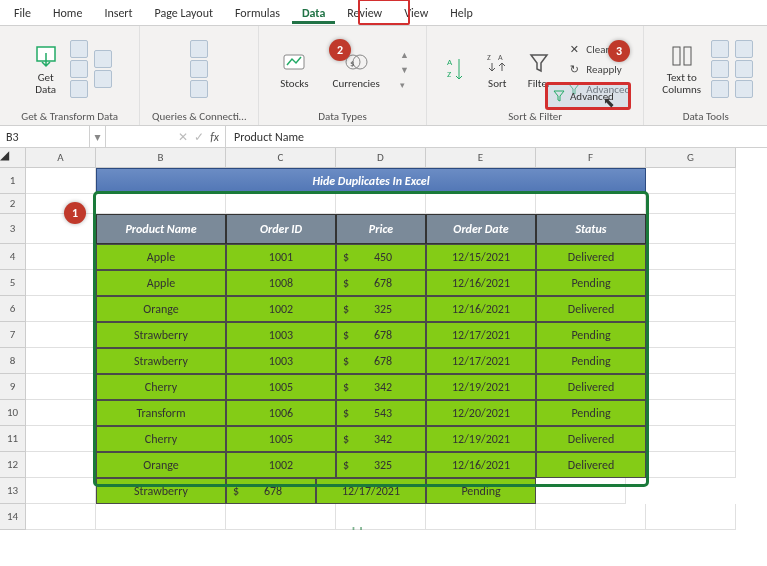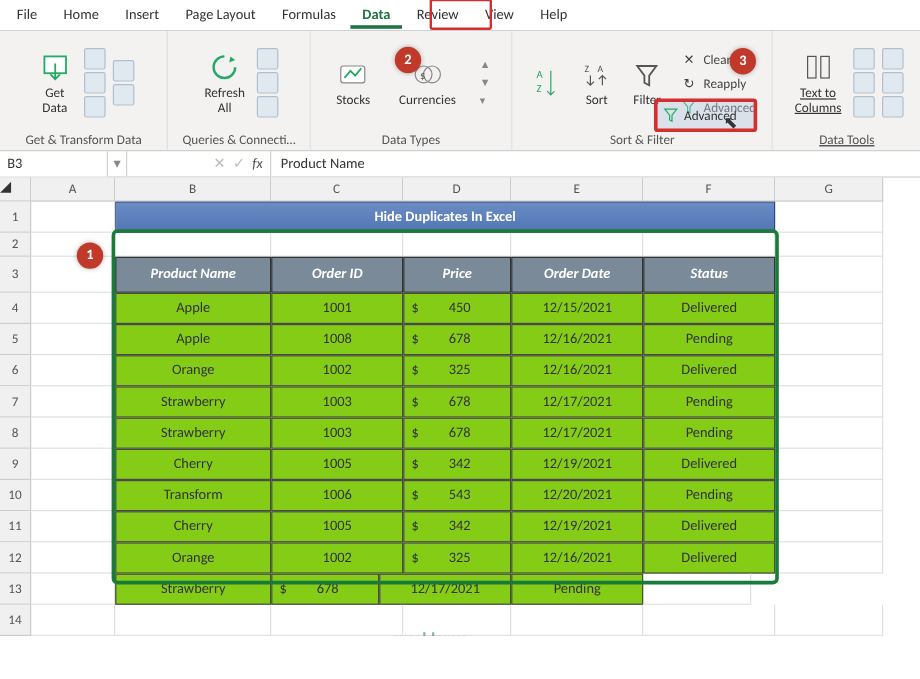--- a/index.html
+++ b/index.html
@@ -48,21 +48,21 @@
   .cB { width: 130px; }
   .cC { width: 110px; }
   .cD { width: 90px; }
   .cE { width: 110px; }
   .cF { width: 110px; }
   .cG { width: 90px; }
 
   .cellrow { display:flex; height:26px; }
   .cell { border-right:1px solid #e0e0e0; border-bottom:1px solid #e0e0e0; display:flex; align-items:center; justify-content:center; font-size:12px; }
 
-  .title-banner { background: linear-gradient(#6b8cc4,#5176b5); color:#fff; font-weight:bold; height:26px; display:flex; align-items:center; justify-content:center; border:1px solid #2c4a80; }
+  .title-banner { background: linear-gradient(#6b8cc4,#5176b5); color:#fff; font-weight:bold; font-style:italic; height:26px; display:flex; align-items:center; justify-content:center; border:1px solid #2c4a80; }
   .tbl-head { background:#7b8a99; color:#fff; font-weight:bold; font-style:italic; border:1px solid #333; height:30px; }
   .tbl-cell { background:#84cc16; border:1px solid #4a4a4a; height:26px; }
   .data-table-wrap { position:absolute; outline:3px solid #1a7a3a; border-radius:2px; }
 
   .price-cell { display:flex; width:100%; }
   .price-cell .dollar { width: 18px; text-align:center; }
   .price-cell .amount { flex:1; text-align:center; padding-right:14px; }
 
   .watermark { position:absolute; left: 280px; bottom: -20px; display:flex; align-items:center; gap:6px; opacity:.55; font-size:11px; color:#1a7a3a; }
   .watermark .logo { width:14px; height:14px; background:#1a7a3a; clip-path: polygon(20% 0,100% 0,80% 100%,0 100%); }
@@ -105,30 +105,20 @@
       <div class="smallstack">
         <div class="iconbox"></div>
         <div class="iconbox"></div>
       </div>
     </div>
     <div class="rgroup-label">Get &amp; Transform Data</div>
   </div>
 
   <div class="rgroup" style="width:120px">
     <div class="rgroup-body">
-      <div class="bigbtn">
-        <div class="ic">
-            <svg width="26" height="26">
-              <path d="M13 4 A9 9 0 1 0 22 13" fill="none" stroke="#2a6" stroke-width="2"></path>
-              <path d="M18 4 L22 7 L17 9 Z" fill="#2a6"></path>
-            </svg>
-          </div>
-        <span style="white-space:pre-line">Refresh
-All</span>
-      </div>
       <div class="smallstack">
         <div class="iconbox"></div>
         <div class="iconbox"></div>
         <div class="iconbox"></div>
       </div>
     </div>
     <div class="rgroup-label">Queries &amp; Connecti…</div>
   </div>
 
   <div class="rgroup" style="width:170px">
@@ -206,21 +196,21 @@
                 <path d="M2 2 L12 2 L8 7 L8 12 L6 11 L6 7 Z" fill="none" stroke="#2a6"></path>
               </svg>
             </div>
             <span>Advanced</span>
           </div>
       </div>
     </div>
     <div class="rgroup-label">Sort &amp; Filter</div>
   </div>
 
-  <div class="rgroup" style="width:124px; border-right:none;text-decoration:underline;">
+  <div class="rgroup" style="width:124px; border-right:none;">
     <div class="rgroup-body">
       <div class="bigbtn">
         <div class="ic">
             <svg width="26" height="26">
               <rect x="4" y="4" width="7" height="18" fill="none" stroke="#555"></rect>
               <rect x="15" y="4" width="7" height="18" fill="none" stroke="#555"></rect>
             </svg>
           </div>
         <span style="white-space:pre-line">Text to
 Columns</span>

